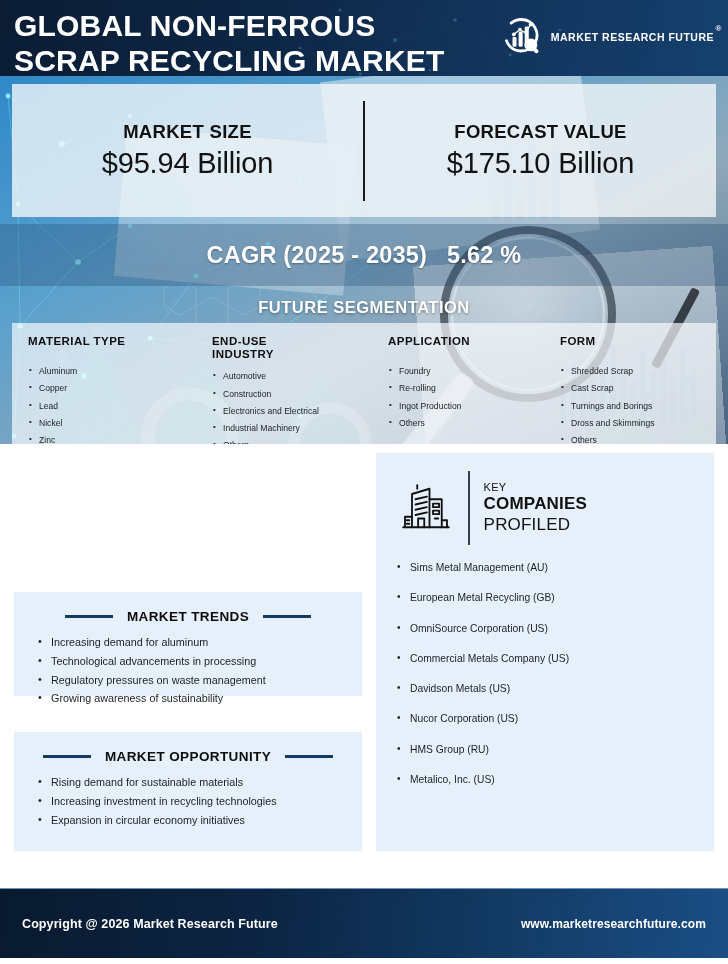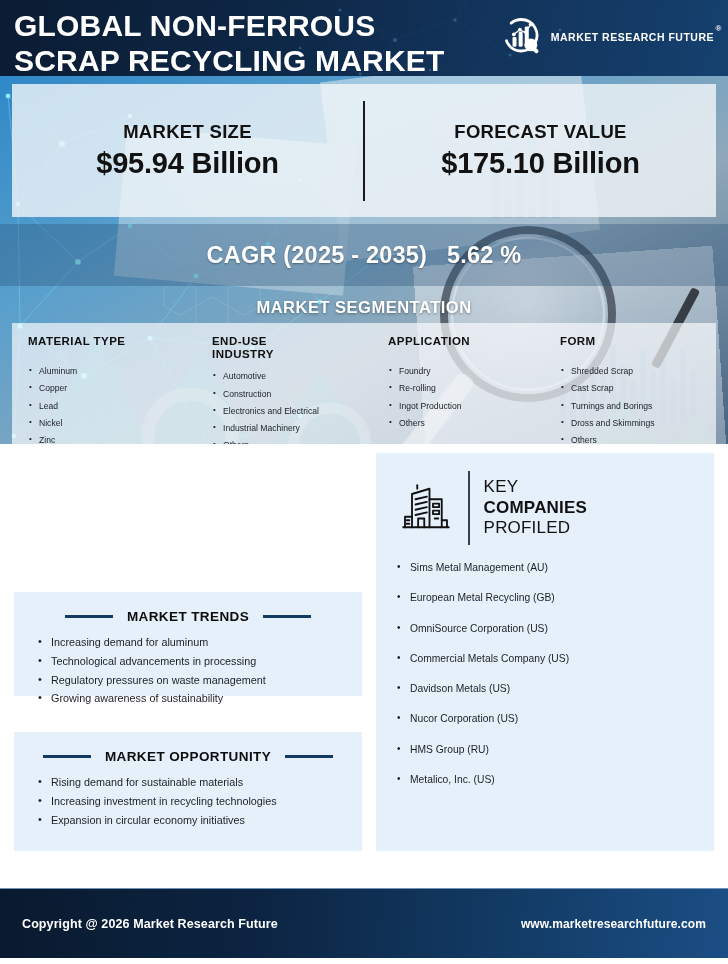--- a/index.html
+++ b/index.html
@@ -63,21 +63,21 @@
     background: rgba(243,246,249,.80);
     display: flex; align-items: center;
   }
   .size-cell {
     flex: 1; text-align: center; color: #121212;
   }
   .size-label {
     font-size: 18.5px; font-weight: bold; letter-spacing: .3px;
     margin-bottom: 4px;
   }
-  .size-value { font-size: 29px; font-weight: bold; letter-spacing: -.2px; }
+  .size-value { font-size: 29px; font-weight: normal; letter-spacing: -.2px; }
   .size-divider {
     width: 2px; height: 100px; background: #1a1a1a; flex: none;
   }
 
   
   .cagr-band {
     position: absolute; left: 0; right: 0; top: 148px; height: 62px;
     display: flex; align-items: center; justify-content: center;
     background: rgba(40,78,118,.34);
   }
@@ -160,21 +160,21 @@
   }
 
   
   .comp-head {
     display: flex; align-items: center; gap: 14px;
     padding: 18px 0 0 22px;
   }
   .comp-icon { width: 56px; height: 56px; flex: none; }
   .comp-vbar { width: 1.6px; height: 74px; background: #30414f; flex: none; }
   .comp-title-lines { line-height: 1.22; }
-  .comp-l1 { font-size: 17px; color: #111; font-weight: normal; letter-spacing: .2px; }
+  .comp-l1 { font-size: 11px; color: #111; font-weight: normal; letter-spacing: .2px; }
   .comp-l2 { font-size: 17px; color: #111; font-weight: bold; letter-spacing: .2px; }
   .comp-l3 { font-size: 17px; color: #111; font-weight: normal; letter-spacing: .2px; }
   .comp-list { list-style: none; margin: 18px 0 0 20px; }
   .comp-list li {
     font-size: 10.3px; color: #1b1f25; line-height: 1.0;
     padding-left: 14px; margin-bottom: 20px; position: relative;
     white-space: nowrap;
   }
   .comp-list li::before {
     content: "\2022"; position: absolute; left: 1px; top: -1px;
@@ -393,21 +393,21 @@
     </div>
   </div>
 
   <div class="cagr-band">
     <div class="cagr-text">
       <span>CAGR (2025 - 2035)</span><span class="pct">5.62 %</span>
     </div>
   </div>
 
   <div class="seg-title-band">
-    <div class="seg-title">MARKET SEGMENTATION</div>
+    <div class="seg-title">FUTURE SEGMENTATION</div>
   </div>
 
   <div class="seg-panel">
 
     <div class="seg-col c0">
       <div class="seg-head">MATERIAL TYPE</div>
       <ul class="seg-list">
         <li>Aluminum</li>
         <li>Copper</li>
         <li>Lead</li>

